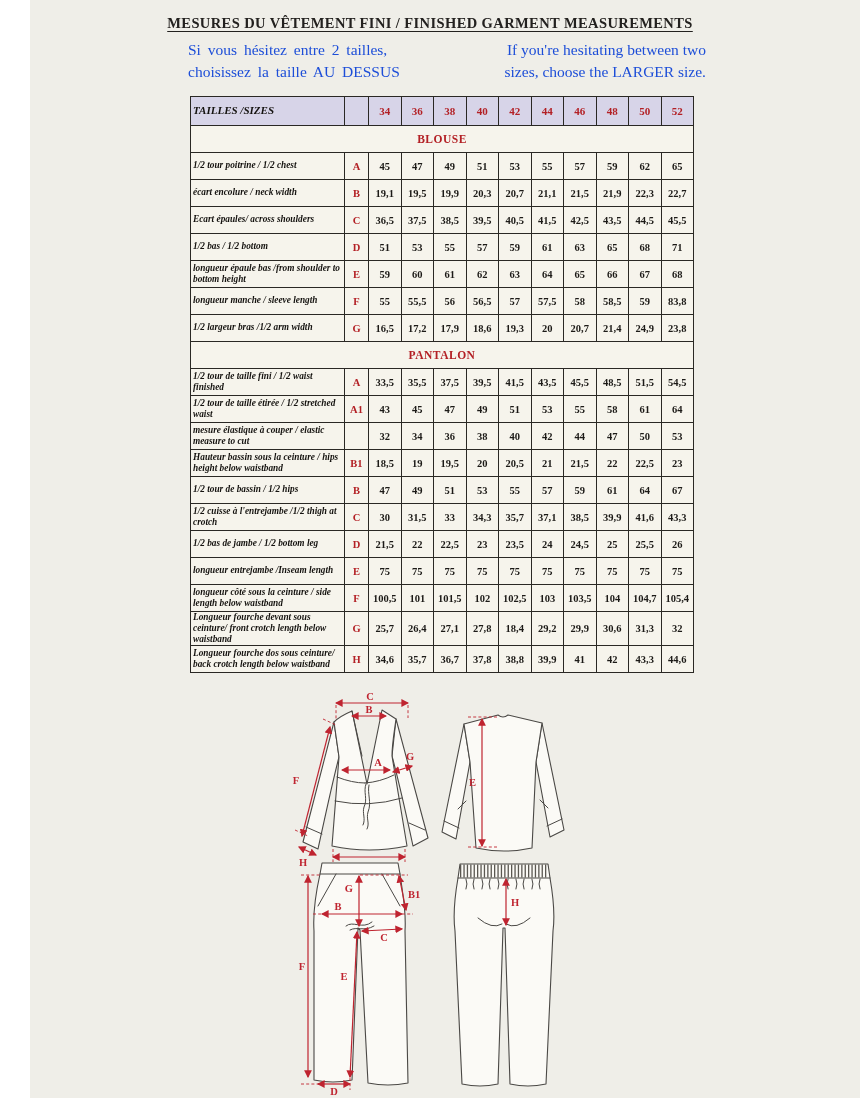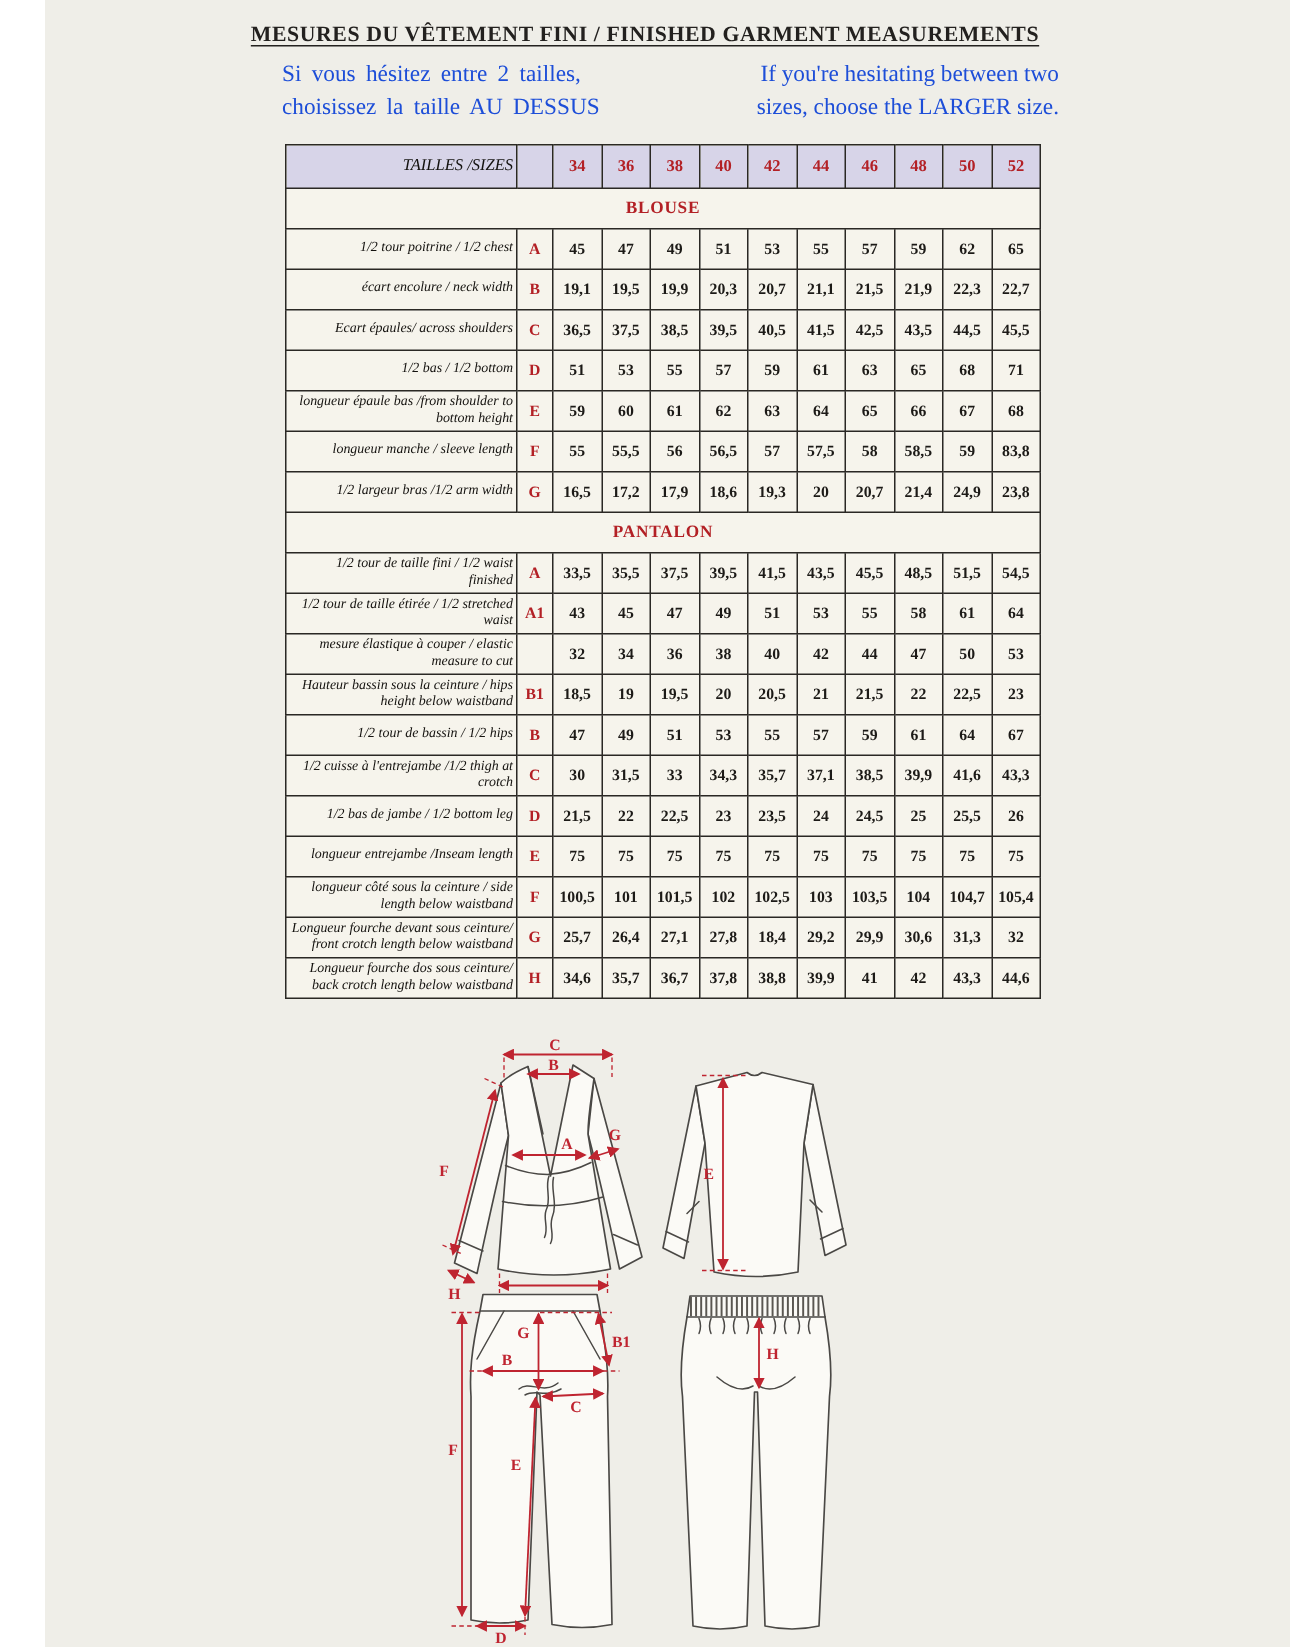--- a/index.html
+++ b/index.html
@@ -14,22 +14,22 @@
   .notes { position:absolute; top:39px; left:188px; width:518px; display:flex;
            justify-content:space-between; font-size:15.5px; color:#1d4ed8; line-height:1.45; }
   .note-fr { text-align:left; word-spacing:3px; }
   .note-en { text-align:right; }
 
   table.size-table { position:absolute; left:190px; top:96px; width:503px;
                      border-collapse:collapse; table-layout:fixed; }
   table.size-table td { border:1px solid #2a2824; background:#f6f4ec; padding:0 2px;
                         overflow:hidden; }
   tr.hdr-row td { background:#d7d4e8; height:28px; }
-  td.lbl { font-style:italic; font-weight:normal; font-size:9.3px; line-height:1.2;
-           color:#14120f; padding-left:4px;text-align:right; }
+  td.lbl { font-style:italic; font-weight:bold; font-size:9.3px; line-height:1.2;
+           color:#14120f; padding-left:4px; }
   td.hdr-lbl { font-size:11px; }
   td.sz  { color:#b32025; font-weight:bold; text-align:center; font-size:11px; }
   td.sec { text-align:center; color:#b32025; font-weight:bold; font-size:11.5px;
            height:26px; letter-spacing:.5px; }
   td.ltr { color:#b32025; font-weight:bold; text-align:center; font-size:10.5px; }
   td.val { text-align:center; font-weight:bold; font-size:10.5px; color:#1c1a17; }
   tr.mrow { height:27px;margin-left:44px; }
 
   .diagrams svg { position:absolute; overflow:visible; }
   .garm { fill:#fbfaf6; stroke:#4a4845; stroke-width:1.1; stroke-linejoin:round; }

